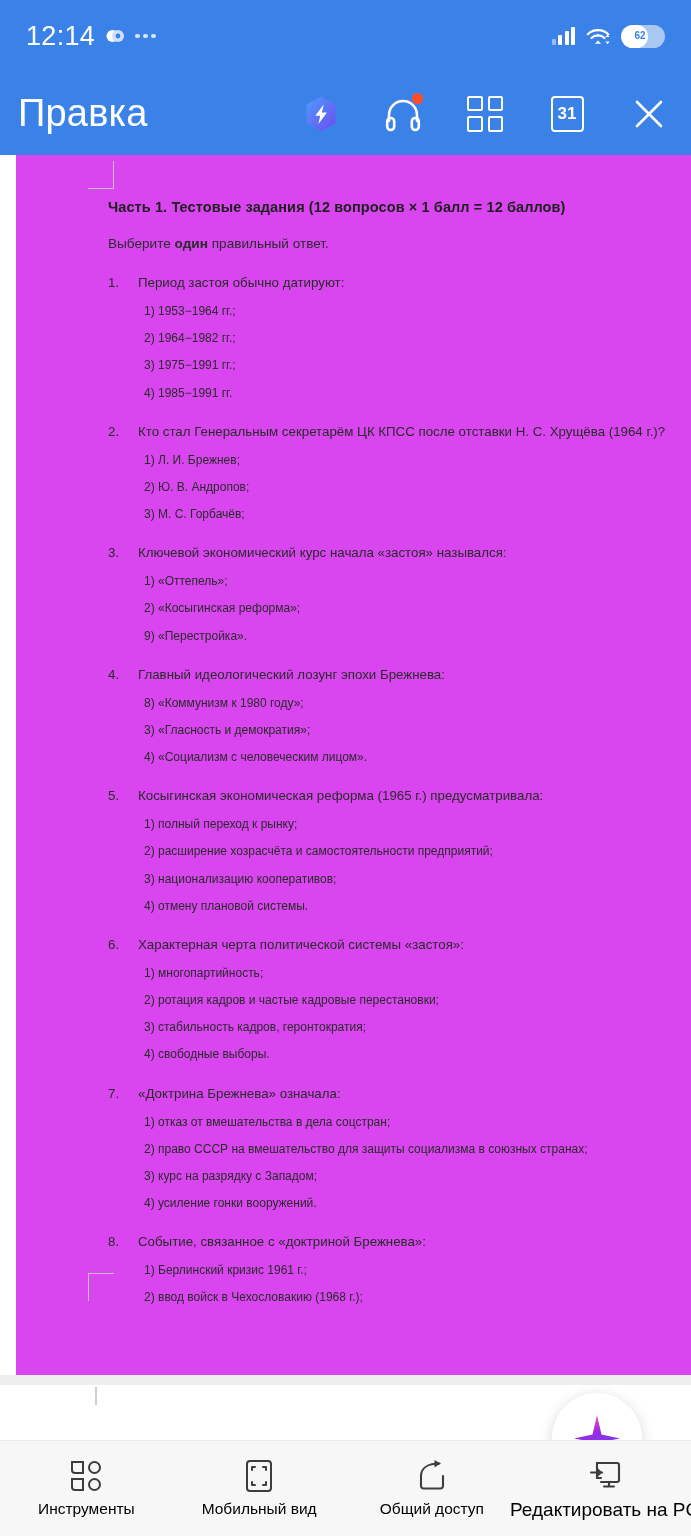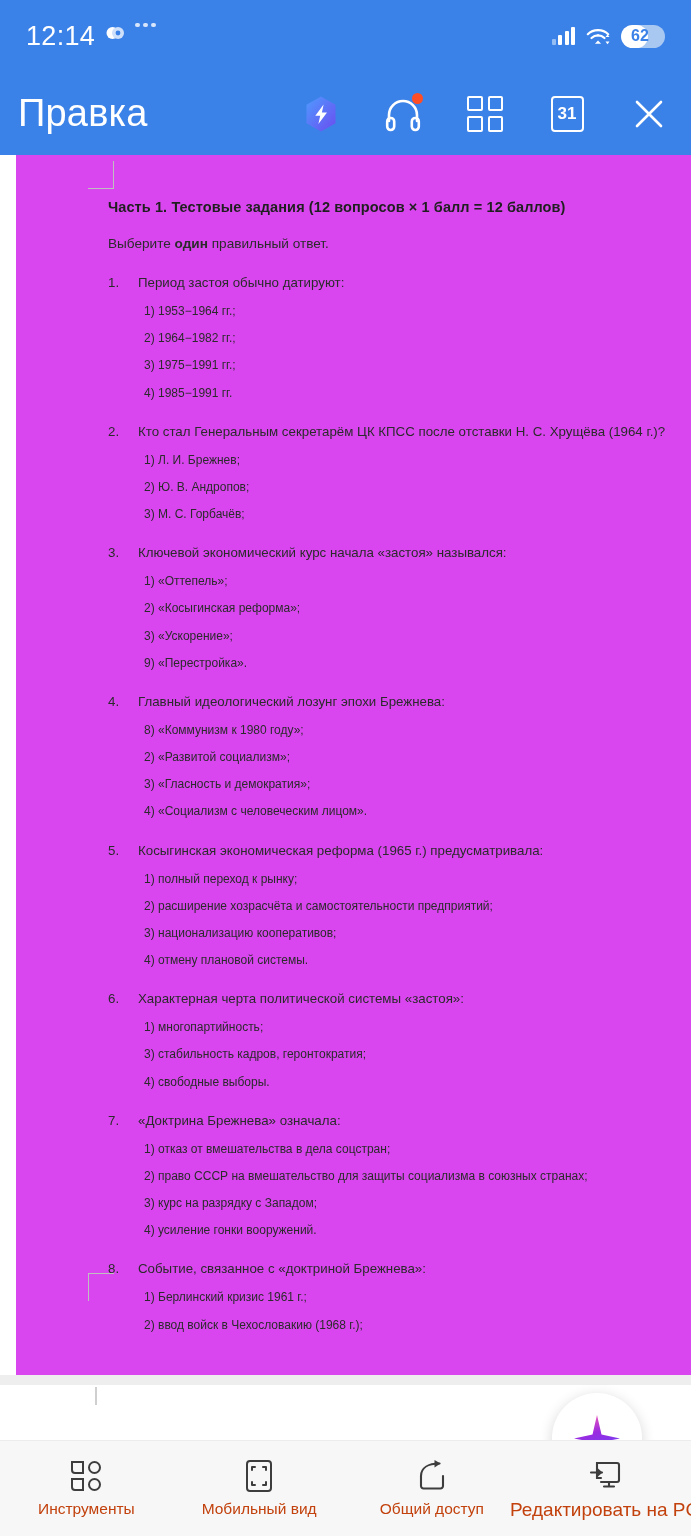--- a/index.html
+++ b/index.html
@@ -15,21 +15,21 @@
     background:#ffffff;
   }
 
   
   .statusbar {
     position:absolute; left:0; top:0; width:691px; height:72px;
     background:#3b82e8;
     display:flex; align-items:center; justify-content:space-between;
     padding:0 26px;
   }
-  .sb-left { display:flex; align-items:flex-start; gap:10px; }
+  .sb-left { display:flex; align-items:center; gap:10px; }
   .sb-time {
     color:#ffffff; font-size:27px; font-weight:400; letter-spacing:0.3px;
     line-height:1;
   }
   .sb-right { display:flex; align-items:center; gap:11px; }
 
   .ic-notif { width:20px; height:20px; display:block; }
   .ic-dots { display:flex; align-items:center; gap:3.5px; }
   .ic-dots i { width:4.5px; height:4.5px; border-radius:50%; background:#d8e6fb; display:block; }
 
@@ -46,21 +46,21 @@
     position:relative; width:44px; height:23px; border-radius:11.5px;
     background:#a8c8f2; overflow:hidden;
     display:flex; align-items:center;
   }
   .battery .fill {
     position:absolute; left:0; top:0; bottom:0; width:62%;
     background:#ffffff; border-radius:11.5px;
   }
   .battery .pct {
     position:relative; z-index:2; width:100%; text-align:center;
-    font-size:16px; font-weight:700; color:#3b82e8; line-height:1;
+    font-size:10px; font-weight:700; color:#3b82e8; line-height:1;
     padding-right:6px;
   }
 
   
   .appbar {
     position:absolute; left:0; top:72px; width:691px; height:83px;
     background:#3b82e8;
     display:flex; align-items:center;
   }
   .appbar-title {
@@ -169,21 +169,21 @@
     position:absolute; left:0; bottom:0; width:691px; height:96px;
     background:#f7f7f7;
     display:flex; align-items:center; justify-content:space-around;
     border-top:1px solid #ececec;
   }
   .bb-item {
     display:flex; flex-direction:column; align-items:center;
     gap:9px; cursor:pointer; flex:1 1 0; min-width:0;
   }
   .bb-label {
-    font-size:15.5px; color:#c2410c; white-space:nowrap;
+    font-size:15.5px; color:#000000; white-space:nowrap;
     line-height:1;
   }
   .bb-label.small { font-size:19px; }
   .bb-ico { height:32px; display:flex; align-items:center; justify-content:center; }
 
   .tools-ico { width:30px; height:30px; position:relative; }
   .tools-ico i {
     position:absolute; width:13px; height:13px;
     border:2px solid #3d3d3d; display:block;
   }
@@ -320,31 +320,29 @@
           <div class="opt">3) М. С. Горбачёв;</div>
         </div>
 
         <div class="q-block">
           <div class="q-head">
             <span class="q-num">3.</span>
             <span class="q-text">Ключевой экономический курс начала «застоя» назывался:</span>
           </div>
           <div class="opt">1) «Оттепель»;</div>
           <div class="opt">2) «Косыгинская реформа»;</div>
-          <div class="opt">3) «Ускорение»;</div>
           <div class="opt">9) «Перестройка».</div>
         </div>
 
         <div class="q-block">
           <div class="q-head">
             <span class="q-num">4.</span>
             <span class="q-text">Главный идеологический лозунг эпохи Брежнева:</span>
           </div>
           <div class="opt">8) «Коммунизм к 1980 году»;</div>
-          <div class="opt">2) «Развитой социализм»;</div>
           <div class="opt">3) «Гласность и демократия»;</div>
           <div class="opt">4) «Социализм с человеческим лицом».</div>
         </div>
 
         <div class="q-block">
           <div class="q-head">
             <span class="q-num">5.</span>
             <span class="q-text">Косыгинская экономическая реформа (1965 г.) предусматривала:</span>
           </div>
           <div class="opt">1) полный переход к рынку;</div>
@@ -352,20 +350,21 @@
           <div class="opt">3) национализацию кооперативов;</div>
           <div class="opt">4) отмену плановой системы.</div>
         </div>
 
         <div class="q-block">
           <div class="q-head">
             <span class="q-num">6.</span>
             <span class="q-text">Характерная черта политической системы «застоя»:</span>
           </div>
           <div class="opt">1) многопартийность;</div>
+          <div class="opt">2) ротация кадров и частые кадровые перестановки;</div>
           <div class="opt">3) стабильность кадров, геронтократия;</div>
           <div class="opt">4) свободные выборы.</div>
         </div>
 
         <div class="q-block">
           <div class="q-head">
             <span class="q-num">7.</span>
             <span class="q-text">«Доктрина Брежнева» означала:</span>
           </div>
           <div class="opt">1) отказ от вмешательства в дела соцстран;</div>

